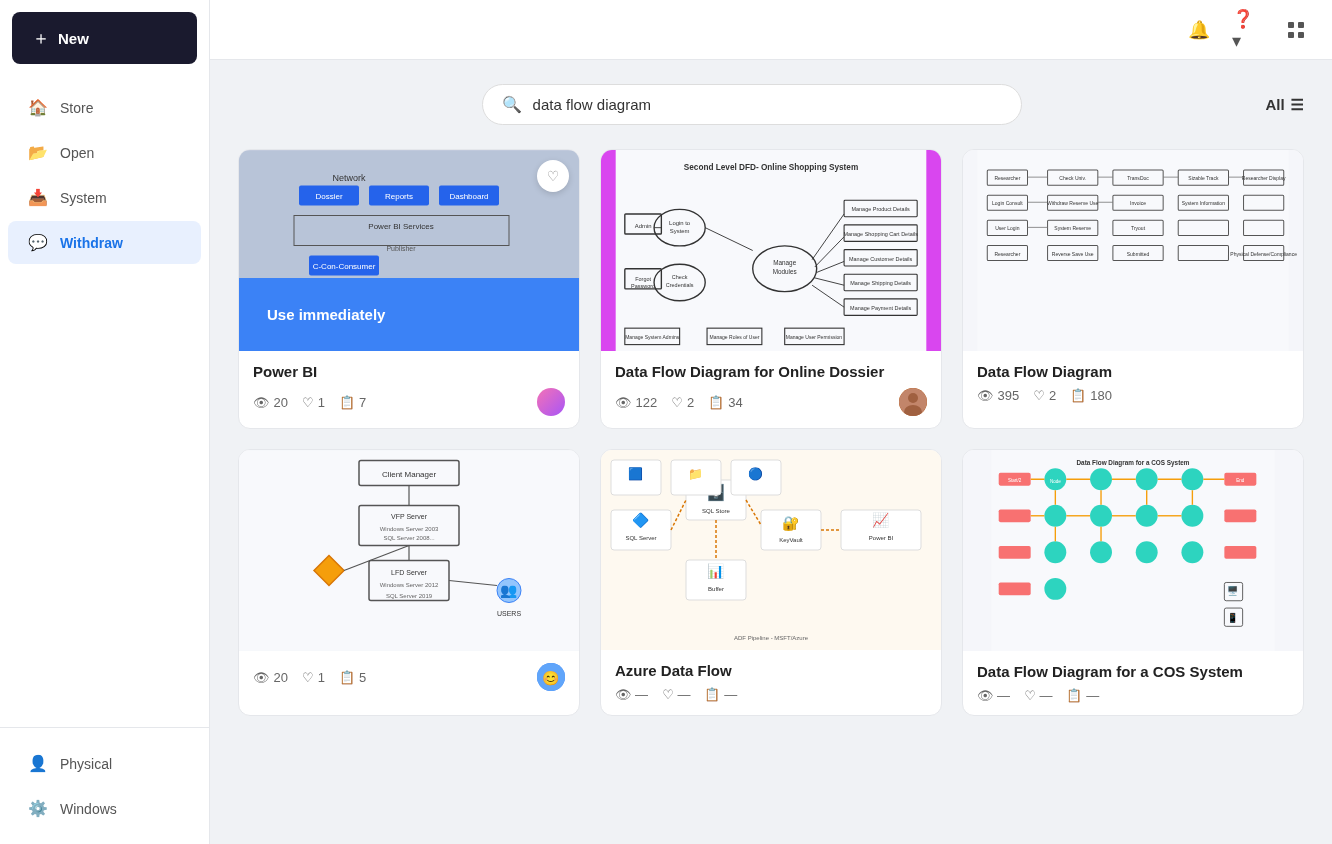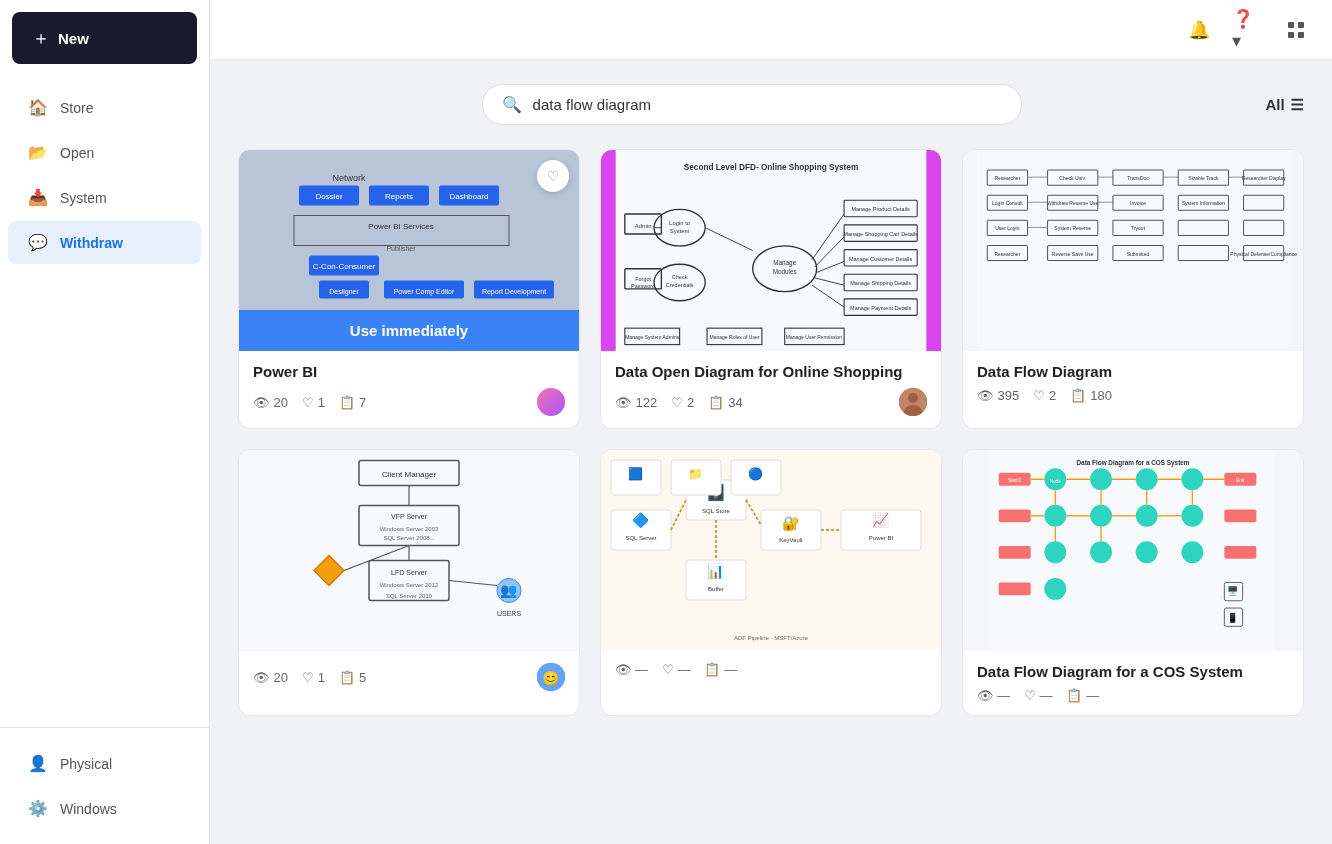--- a/index.html
+++ b/index.html
@@ -164,22 +164,21 @@
       justify-content: center;
       box-shadow: 0 2px 6px rgba(0,0,0,0.15);
       font-size: 14px;
       color: #999;
     }
     .use-immediately-overlay {
       position: absolute;
       bottom: 0; left: 0; right: 0;
       background: #3b82f6;
       color: #fff;
-      text-align: center;
-      padding: 12px;
+      padding: 28px;
       font-size: 15px;
       font-weight: 600;
     }
     .card-body { padding: 12px 14px; }
     .card-title { font-size: 15px; font-weight: 600; color: #222; margin-bottom: 8px; }
     .card-stats {
       display: flex;
       align-items: center;
       gap: 14px;
       font-size: 13px;
@@ -385,21 +384,21 @@
 
               <rect x="10" y="195" width="60" height="18" fill="none" stroke="#333" stroke-width="1.2"></rect>
               <text x="40" y="207" font-size="5.5" fill="#333" text-anchor="middle">Manage System Admins</text>
               <rect x="100" y="195" width="60" height="18" fill="none" stroke="#333" stroke-width="1.2"></rect>
               <text x="130" y="207" font-size="5.5" fill="#333" text-anchor="middle">Manage Roles of User</text>
               <rect x="185" y="195" width="65" height="18" fill="none" stroke="#333" stroke-width="1.2"></rect>
               <text x="217" y="207" font-size="5.5" fill="#333" text-anchor="middle">Manage User Permission</text>
             </svg>
           </div>
           <div class="card-body">
-            <div class="card-title">Data Open Diagram for Online Shopping</div>
+            <div class="card-title">Data Flow Diagram for Online Dossier</div>
             <div style="display:flex; justify-content:space-between; align-items:center;">
               <div class="card-stats">
                 <span class="stat-item">👁 <span>122</span></span>
                 <span class="stat-item">♡ <span>2</span></span>
                 <span class="stat-item">📋 <span>34</span></span>
               </div>
               <div class="avatar-circle" style="background:#b45309; overflow:hidden;">
                 <svg viewBox="0 0 28 28" width="28" height="28">
                     <circle cx="14" cy="14" r="14" fill="#c2856a"></circle>
                     <circle cx="14" cy="10" r="5" fill="#a06040"></circle>
@@ -553,20 +552,21 @@
 
             <line x1="70" y1="80" x2="85" y2="50" stroke="#d97706" stroke-width="1.5" stroke-dasharray="3,2"></line>
             <line x1="145" y1="50" x2="160" y2="75" stroke="#d97706" stroke-width="1.5" stroke-dasharray="3,2"></line>
             <line x1="220" y1="80" x2="240" y2="80" stroke="#d97706" stroke-width="1.5" stroke-dasharray="3,2"></line>
             <line x1="115" y1="70" x2="115" y2="110" stroke="#d97706" stroke-width="1.5" stroke-dasharray="3,2"></line>
 
             <text x="170" y="190" font-size="6" fill="#666" text-anchor="middle">ADF Pipeline - MSFT/Azure</text>
           </svg>
         </div>
         <div class="card-body">
+          <div class="card-title">Azure Data Flow</div>
           <div class="card-stats">
             <span class="stat-item">👁 —</span>
             <span class="stat-item">♡ —</span>
             <span class="stat-item">📋 —</span>
           </div>
         </div>
       </div>
 
       <div class="template-card">
         <div class="card-thumbnail light-bg">

